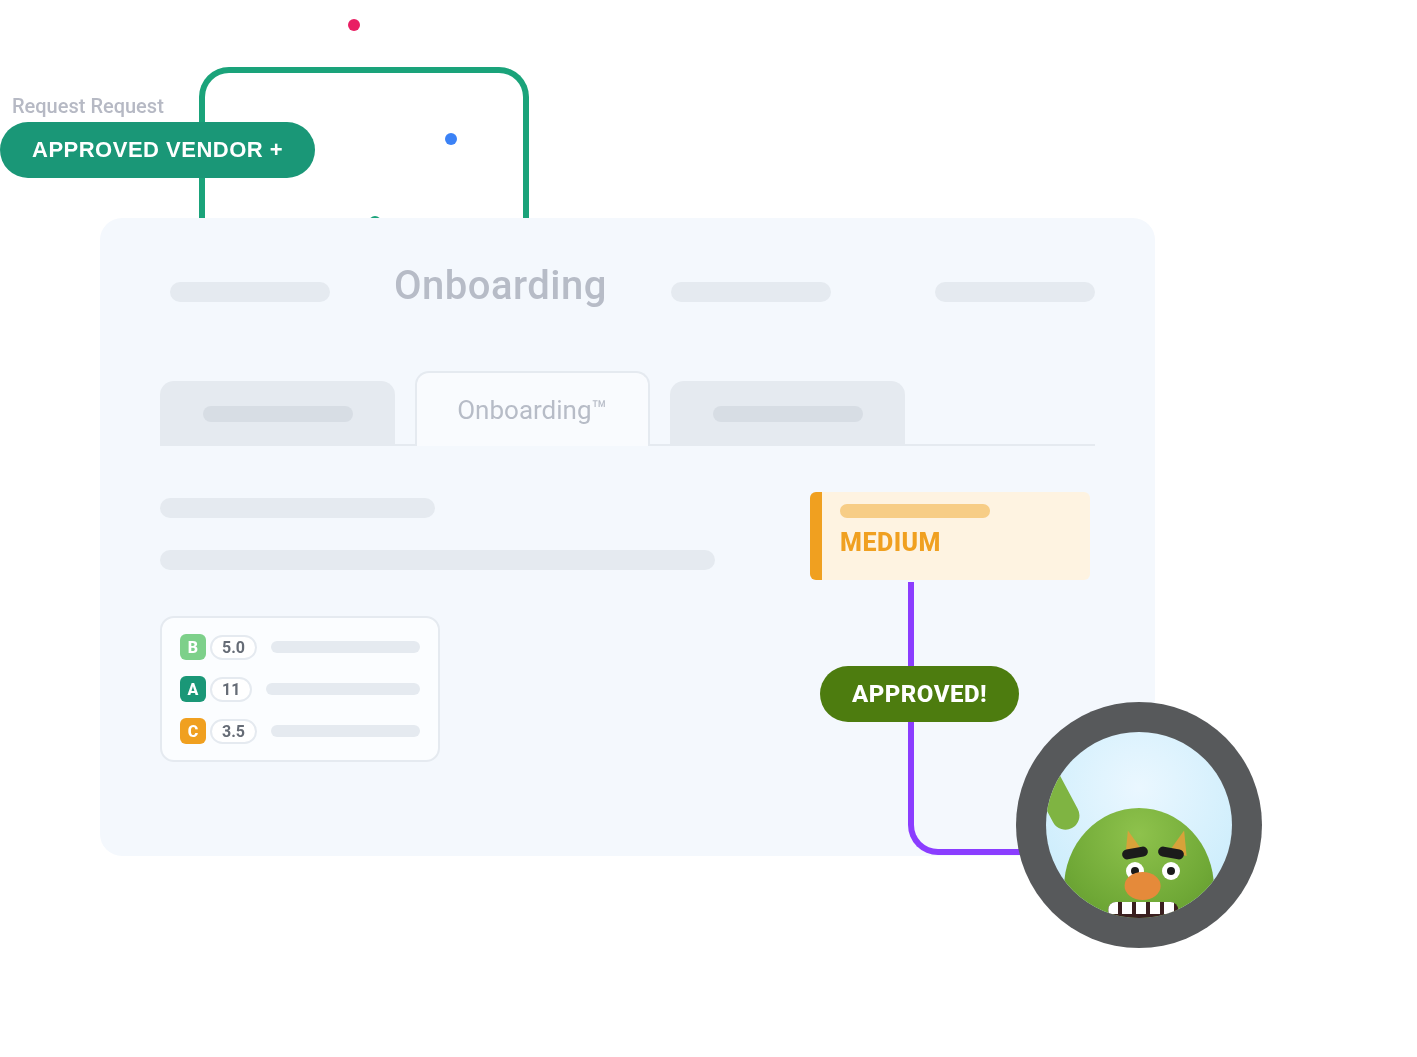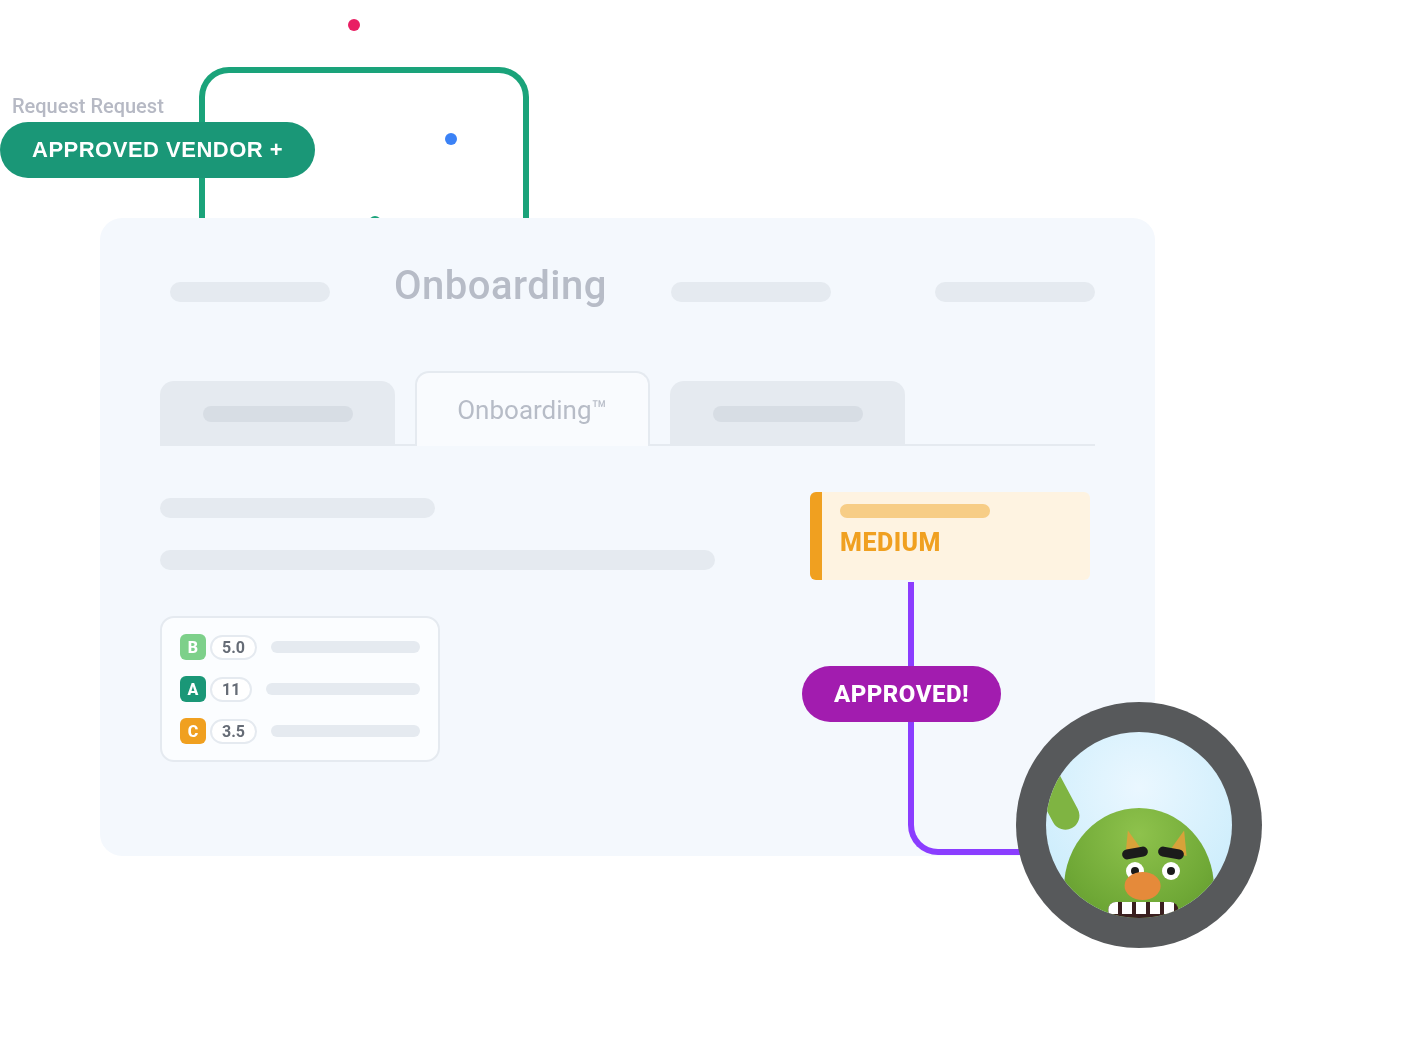--- a/index.html
+++ b/index.html
@@ -165,22 +165,22 @@
     position: absolute;
     top: 582px; left: 908px;
     width: 180px; height: 273px;
     border: 6px solid #8b3dff;
     border-top: none;
     border-right: none;
     border-radius: 0 0 0 30px;
   }
   .approved-pill {
     position: absolute;
-    top: 666px; left: 802px;
-    background: #a21caf;
+    top: 666px; left: 820px;
+    background: #4d7c0f;
     color: #fff;
     font-size: 24px;
     font-weight: 800;
     letter-spacing: 0.5px;
     padding: 14px 32px;
     border-radius: 999px;
   }
 
   .avatar-ring {
     position: absolute;

